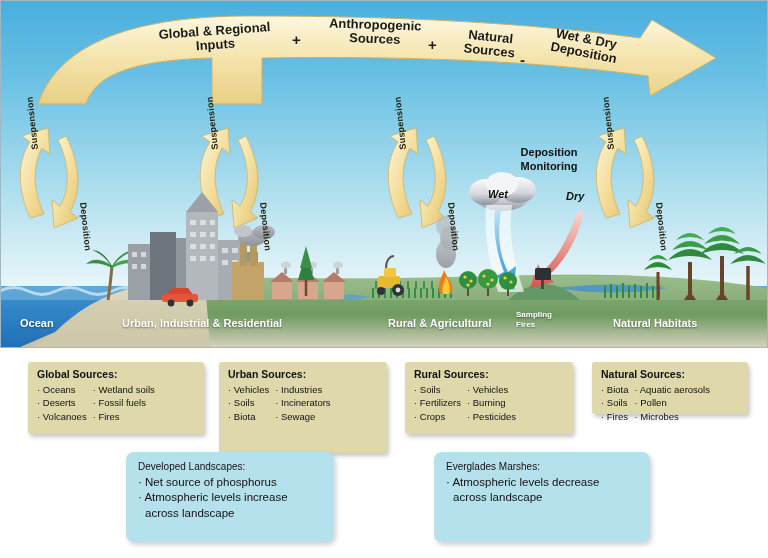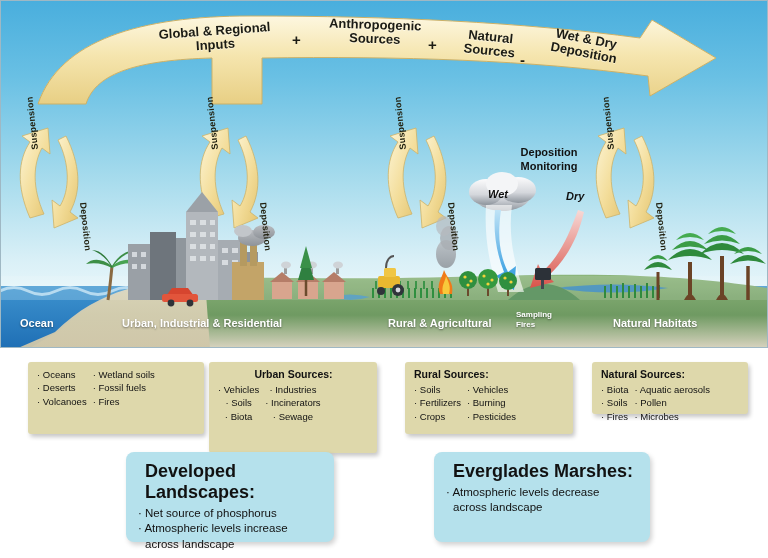--- a/index.html
+++ b/index.html
@@ -47,28 +47,28 @@
   .gl-samp{left:516px;top:310px;font-size:8px;text-align:left;width:56px;line-height:1.2;white-space:normal;}
 
   
   .srcbox{position:absolute;top:362px;background:#ded8ab;border-radius:3px;
           box-shadow:2px 3px 4px rgba(0,0,0,.22);padding:6px 8px 7px 9px;box-sizing:border-box;}
   .srcbox .sb-title{font-size:10.5px;font-weight:bold;color:#111;margin-bottom:3px;}
   .sb-cols{display:flex;gap:6px;}
   .sb-col{display:flex;flex-direction:column;gap:0;}
   .sb-item{font-size:9.5px;color:#111;white-space:nowrap;line-height:1.42;}
   .b1{left:28px;width:176px;height:72px;}
-  .b2{left:209px;width:168px;height:91px;text-align:center;}
+  .b2{left:219px;width:168px;height:91px;}
   .b3{left:405px;width:168px;height:72px;}
   .b4{left:592px;width:156px;height:52px;}
 
   
   .concbox{position:absolute;top:452px;background:#b5e1ec;border-radius:8px;
            box-shadow:2px 3px 5px rgba(0,0,0,.18);padding:9px 12px;box-sizing:border-box;}
-  .cb-title{font-size:18px;font-weight:bold;color:#111;margin-bottom:3px;margin-left:7px;}
+  .cb-title{font-size:10px;font-weight:normal;color:#111;margin-bottom:3px;}
   .cb-item{font-size:11.5px;color:#111;line-height:1.33;}
   .cb-sub{font-size:11.5px;color:#111;line-height:1.33;padding-left:7px;}
   .c1{left:126px;width:208px;height:90px;}
   .c2{left:434px;width:216px;height:90px;}
 </style>
 </head>
 <body>
 
 <div id="page">
 
@@ -425,20 +425,21 @@
     <div class="gl gl-samp">
       <span>Sampling</span><br>
       <span>Fires</span>
     </div>
     <div class="gl gl-nat">Natural Habitats</div>
 
     <div class="scene-border"></div>
   </div>
 
   <div class="srcbox b1">
+    <div class="sb-title">Global Sources:</div>
     <div class="sb-cols">
       <div class="sb-col">
         <div class="sb-item">· Oceans</div>
         <div class="sb-item">· Deserts</div>
         <div class="sb-item">· Volcanoes</div>
       </div>
       <div class="sb-col">
         <div class="sb-item">· Wetland soils</div>
         <div class="sb-item">· Fossil fuels</div>
         <div class="sb-item">· Fires</div>

